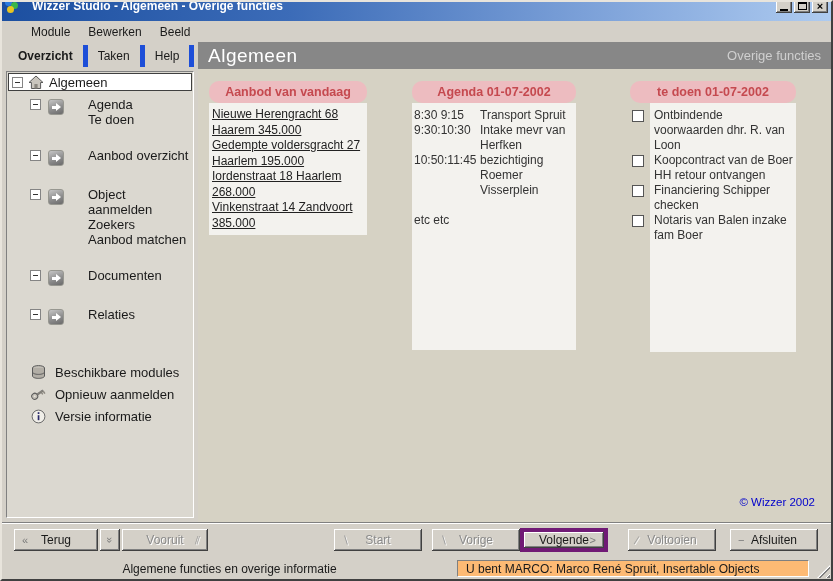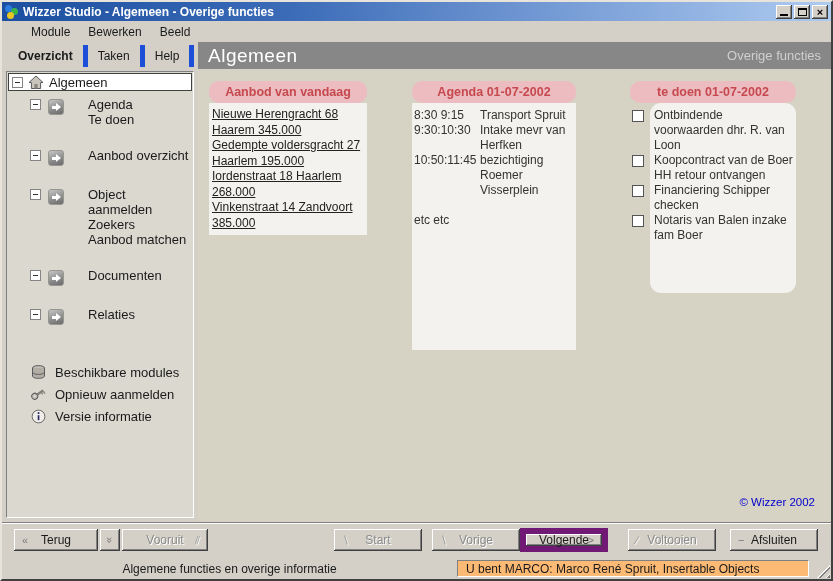--- a/index.html
+++ b/index.html
@@ -12,21 +12,21 @@
     border-top:2px solid #e8e4dc; border-left:2px solid #e8e4dc;
     border-right:2px solid #404040; border-bottom:2px solid #404040;
     position:relative; overflow:hidden;
     display:flex; flex-direction:column;
   }
 
   
   .titlebar {
     height:19px; flex:0 0 19px;
     background:linear-gradient(90deg,#1c4fa0 0%, #3c6cb8 35%, #7ba0d8 70%, #aecbf0 100%);
-    display:flex; align-items:center; padding:0 3px; gap:3px;
+    display:flex; align-items:flex-end; padding:8px 3px; gap:12px;
   }
   .app-icon { width:15px; height:15px; position:relative; flex:0 0 15px; }
   .app-icon span { position:absolute; width:7px; height:7px; border-radius:50%; }
   .app-icon .c1 { background:#2c7ce0; left:0; top:1px; }
   .app-icon .c2 { background:#39b54a; left:6px; top:4px; }
   .app-icon .c3 { background:#e8c520; left:2px; top:8px; }
   .title-text { color:#ffffff; font-weight:bold; font-size:12px; flex:1; white-space:nowrap; overflow:hidden; }
   .winbtns { display:flex; gap:2px; }
   .winbtn {
     width:16px; height:14px; background:#d4d0c8;
@@ -99,21 +99,21 @@
   .aanbod-link { display:block; color:#222; text-decoration:underline; cursor:pointer; }
 
   .panel-agenda { position:absolute; left:214px; top:12px; width:164px; }
   .panel-agenda .panel-body { height:247px; padding:5px 2px; line-height:15px; color:#333; }
   .agenda-row { display:flex; }
   .agenda-time { width:66px; flex:0 0 66px; }
   .agenda-desc { flex:1; }
   .agenda-footer { margin-top:15px; }
 
   .panel-tedoen { position:absolute; left:432px; top:12px; width:166px; }
-  .panel-tedoen .panel-body { height:190px; margin-left:20px; padding:5px 2px 5px 4px; line-height:15px; color:#333;border-radius:11px; }
+  .panel-tedoen .panel-body { height:249px; margin-left:20px; padding:5px 2px 5px 4px; line-height:15px; color:#333; }
   .task { position:relative; }
   .task .cb {
     position:absolute; left:-22px; top:2px; width:12px; height:12px;
     background:#fff; border:1px solid #555;
   }
   .copyright { position:absolute; right:16px; bottom:14px; color:#0000cc; font-size:11.5px; }
 
   
   .footer {
     height:36px; flex:0 0 36px; position:relative; background:#d4d0c8;
@@ -122,21 +122,21 @@
   .btn {
     position:absolute; top:6px; height:22px; background:#d4d0c8;
     box-shadow: inset -1px -1px 0 #404040, inset 1px 1px 0 #ffffff, inset -2px -2px 0 #808080;
     display:flex; align-items:center; justify-content:center; font-size:12px; cursor:default;
   }
   .btn .g { color:#7a7a7a; font-size:11px; }
   .btn .g.left { position:absolute; left:8px; }
   .btn .g.right { position:absolute; right:8px; }
   .btn.disabled { color:#8a8a8a; text-shadow:1px 1px 0 #ffffff; }
   .btn.disabled .g { color:#9a9a9a; text-shadow:1px 1px 0 #ffffff; }
-  .btn.default { border:6px solid #701a75; top:5px; height:24px; }
+  .btn.default { border:4px solid #701a75; top:5px; height:24px; }
   .rot90 { display:inline-block; transform:rotate(90deg); }
 
   
   .statusbar { height:21px; flex:0 0 21px; background:#d4d0c8; position:relative; display:flex; align-items:center; }
   .status-left { padding-left:6px; flex:0 0 449px;text-align:center; }
   .status-right {
     position:absolute; left:455px; right:22px; top:2px; bottom:2px;
     border-top:1px solid #808080; border-left:1px solid #808080;
     border-bottom:1px solid #ffffff; border-right:1px solid #ffffff;
     display:flex; align-items:center; padding-left:8px; background:#fdba74;

